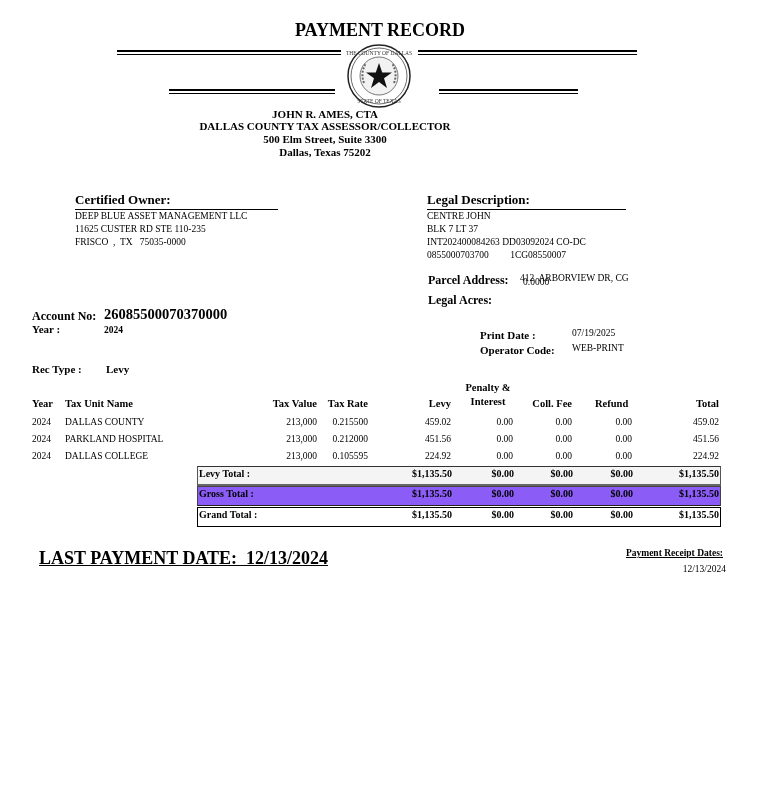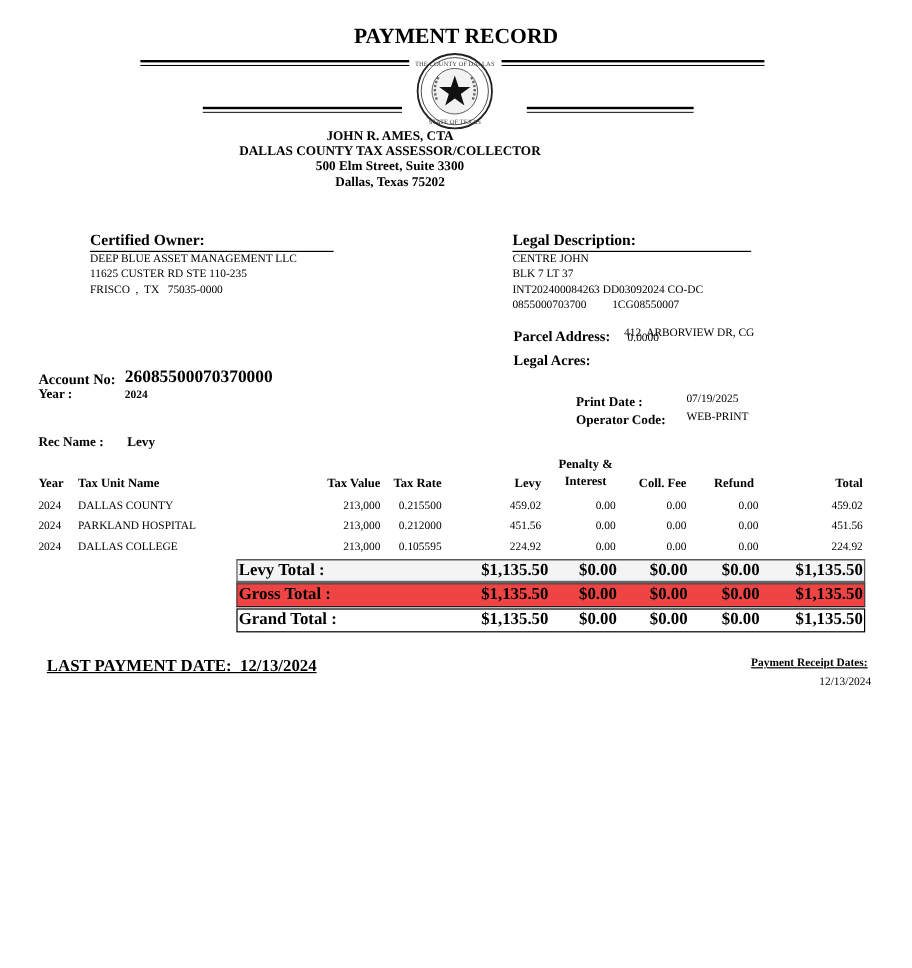--- a/index.html
+++ b/index.html
@@ -13,24 +13,24 @@
   .dline { position: absolute; height: 2px; border-top: 2px solid #000; border-bottom: 1px solid #000; box-sizing: content-box; }
   .dline::after { content: ""; position: absolute; left: 0; right: 0; top: 1px; height: 1px; background: #fff; }
   .seal { top: 43px; left: 346px; width: 66px; height: 66px; }
   .hdr { left: 0; width: 650px; text-align: center; font-size: 11px; font-weight: bold; line-height: 13px; }
   .sec-title { font-size: 13px; font-weight: bold; border-bottom: 1.5px solid #000; padding-bottom: 1px; }
   .small { font-size: 9.5px; line-height: 13px; }
   .label12 { font-size: 12px; font-weight: bold; }
   .val10 { font-size: 9.5px; }
   .th { font-size: 10.5px; font-weight: bold; }
   .r { text-align: right; }
-  .tbox { position: absolute; left: 197px; width: 524px; height: 20px; box-sizing: border-box; font-size: 14px; font-weight: bold; }
+  .tbox { position: absolute; left: 197px; width: 524px; height: 20px; box-sizing: border-box; font-size: 10px; font-weight: bold; }
   .tbox span { position: absolute; top: 1px; }
   .lt { top: 466px; background: #f4f4f4; border: 1px solid #555; border-top: 1.5px solid #333; border-bottom: 2px solid #666; }
-  .gt { top: 486px; background: #ef4444; border: 1px solid #444; border-bottom: 1.5px solid #222; }
+  .gt { top: 486px; background: #8b5cf6; border: 1px solid #444; border-bottom: 1.5px solid #222; }
   .gd { top: 507px; background: #fff; border: 1.5px solid #000; }
   .ul { text-decoration: underline; }
 </style>
 </head>
 <body>
 
 <div class="abs title">PAYMENT RECORD</div>
 
 <div class="dline" style="top:50px; left:117px; width:224px;"></div>
 <div class="dline" style="top:50px; left:418px; width:219px;"></div>
@@ -70,21 +70,21 @@
 </div>
 <div class="abs label12" style="top:273px; left:428px;">Parcel Address:</div>
 <div class="abs val10" style="top:273px; left:520px; white-space:pre;">412  ARBORVIEW DR, CG</div>
 <div class="abs label12" style="top:293px; left:428px;">Legal Acres:</div>
 <div class="abs val10" style="top:277px; left:523px;">0.0000</div>
 
 <div class="abs label12" style="top:309px; left:32px;">Account No:</div>
 <div class="abs b" style="top:306px; left:104px; font-size:14.5px;">26085500070370000</div>
 <div class="abs b" style="top:323px; left:32px; font-size:11px;">Year :</div>
 <div class="abs b" style="top:325px; left:104px; font-size:9.5px;">2024</div>
-<div class="abs b" style="top:363px; left:32px; font-size:11px;">Rec Name :</div>
+<div class="abs b" style="top:363px; left:32px; font-size:11px;">Rec Type :</div>
 <div class="abs b" style="top:363px; left:106px; font-size:11px;">Levy</div>
 
 <div class="abs b" style="top:329px; left:480px; font-size:11px;">Print Date :</div>
 <div class="abs" style="top:328px; left:572px; font-size:9.5px;">07/19/2025</div>
 <div class="abs b" style="top:344px; left:480px; font-size:11px;">Operator Code:</div>
 <div class="abs" style="top:343px; left:572px; font-size:9.5px;">WEB-PRINT</div>
 
 <div class="abs th" style="top:398px; left:32px;">Year</div>
 <div class="abs th" style="top:398px; left:65px;">Tax Unit Name</div>
 <div class="abs th r" style="top:398px; left:250px; width:67px;">Tax Value</div>
@@ -148,15 +148,15 @@
 </div>
 <div class="tbox gd">
   <span style="left:1px;">Grand Total :</span>
   <span style="left:203px; width:51px; text-align:right;">$1,135.50</span>
   <span style="left:266px; width:50px; text-align:right;">$0.00</span>
   <span style="left:323px; width:52px; text-align:right;">$0.00</span>
   <span style="left:383px; width:52px; text-align:right;">$0.00</span>
   <span style="left:460px; width:61px; text-align:right;">$1,135.50</span>
 </div>
 
-<div class="abs b ul" style="top:548px; left:39px; font-size:14px; white-space:pre;">LAST PAYMENT DATE:  12/13/2024</div>
+<div class="abs b ul" style="top:548px; left:39px; font-size:18px; white-space:pre;">LAST PAYMENT DATE:  12/13/2024</div>
 <div class="abs b ul r" style="top:548px; left:560px; width:163px; font-size:9.5px;">Payment Receipt Dates:</div>
 <div class="abs r" style="top:564px; left:620px; width:106px; font-size:9.5px;">12/13/2024</div>
 
 </body></html>

